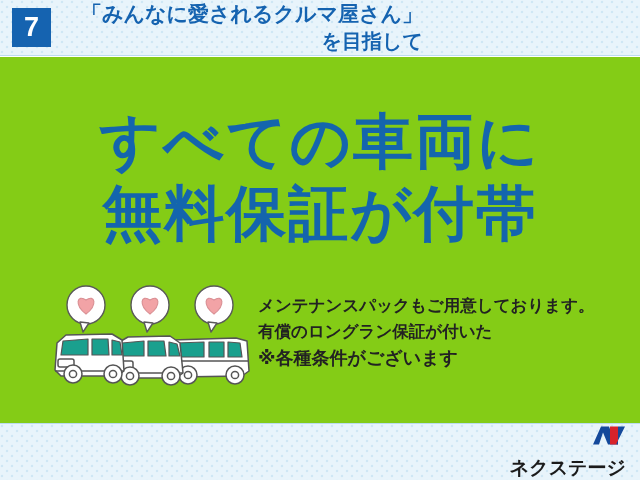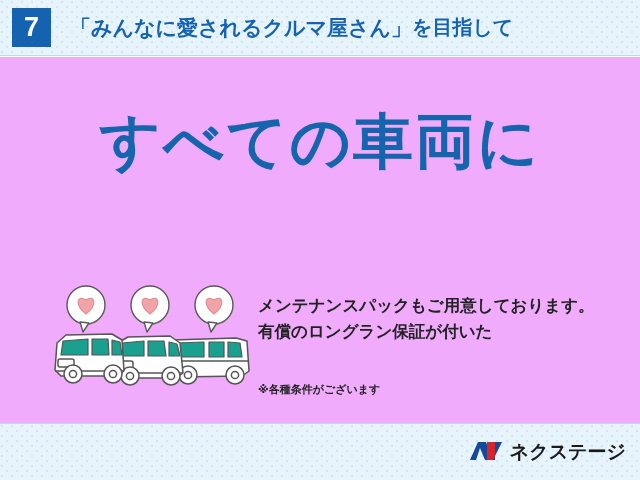--- a/index.html
+++ b/index.html
@@ -33,32 +33,32 @@
   .badge{
     width:39px;height:39px;margin-left:12px;
     background:#1563b0;
     color:#ffffff;
     display:flex;align-items:center;justify-content:center;
     font-size:27px;font-weight:bold;line-height:1;
     font-family:"Liberation Sans",sans-serif;
     flex:0 0 auto;
   }
   .header-text{
-    margin-left:19px;
+    margin-left:30px;
     color:#1563b0;
     white-space:nowrap;
-    display:flex;align-items:center;
+    display:flex;align-items:flex-end;flex-direction:column;
   }
   .header-quote{font-size:21px;font-weight:bold;letter-spacing:0px;}
   .header-tail{font-size:20px;font-weight:bold;letter-spacing:0px;}
 
   
   .main{
     position:absolute;left:0;top:57px;width:640px;height:366px;
-    background:#f0abfc;
+    background:#84cc16;
   }
 
   
   .headline{
     position:absolute;left:0;top:48px;width:640px;
     text-align:center;
     color:#1465ad;
     font-weight:bold;
     font-size:60px;
     line-height:72px;
@@ -76,31 +76,31 @@
   }
   .bodytext{
     position:absolute;left:258px;top:8px;
     color:#222222;
     font-size:16.5px;
     line-height:26px;
     font-weight:bold;
     white-space:nowrap;
     font-family:"DejaVu Sans",sans-serif;
   }
-  .bodytext .note{font-size:11px;margin-top:32px;}
+  .bodytext .note{font-size:18px;}
 
   
   .footer{
     position:absolute;left:0;top:423px;width:640px;height:57px;
     border-top:1px solid #bcdcee;
     box-sizing:border-box;
   }
   .logo{
     position:absolute;right:14px;top:50%;transform:translateY(-50%);
-    display:flex;align-items:flex-start;gap:7px;
+    display:flex;align-items:flex-end;gap:7px;flex-direction:column;
   }
   .logo-text{
     font-size:19px;font-weight:bold;color:#1a1a1a;letter-spacing:0px;
     font-family:"DejaVu Sans",sans-serif;white-space:nowrap;
   }
 </style>
 </head>
 <body>
 
 <div class="poster">
@@ -110,20 +110,21 @@
     <div class="header-text">
       <span class="header-quote">「みんなに愛されるクルマ屋さん」</span>
       <span class="header-tail">を目指して</span>
     </div>
   </div>
 
   <div class="main">
 
     <div class="headline">
       <div>すべての車両に</div>
+      <div>無料保証が付帯</div>
     </div>
 
     <div class="lower">
 
       <div class="illus">
         <svg viewBox="0 0 200 112" width="200" height="112">
 
           <g stroke="#595959" stroke-width="1.4" fill="#ffffff">
             <g>
               <circle cx="34" cy="22" r="19"></circle>

